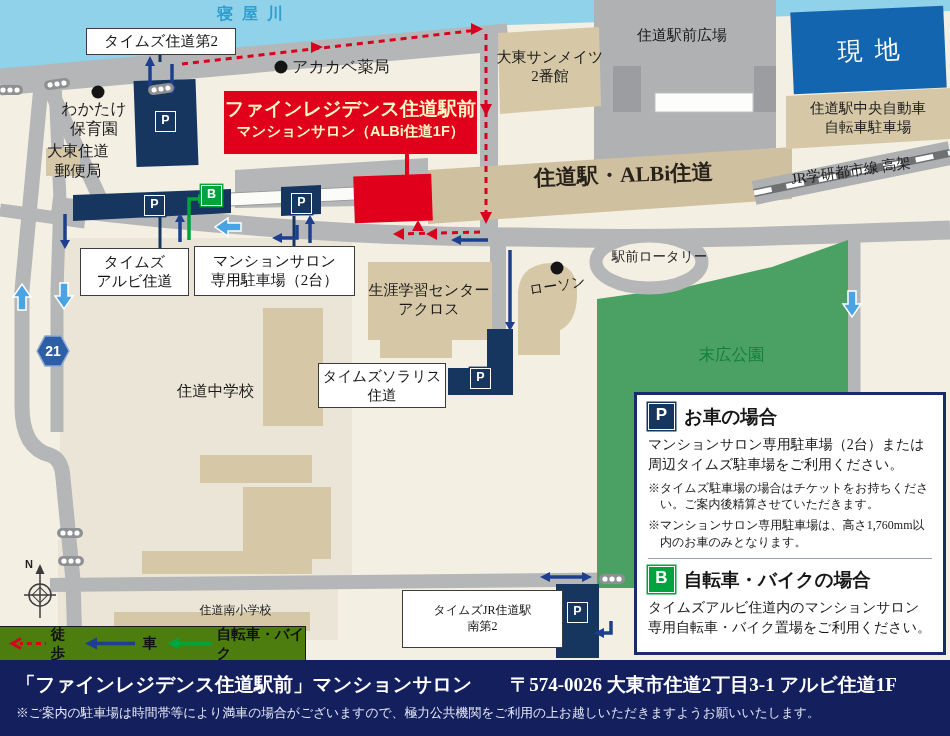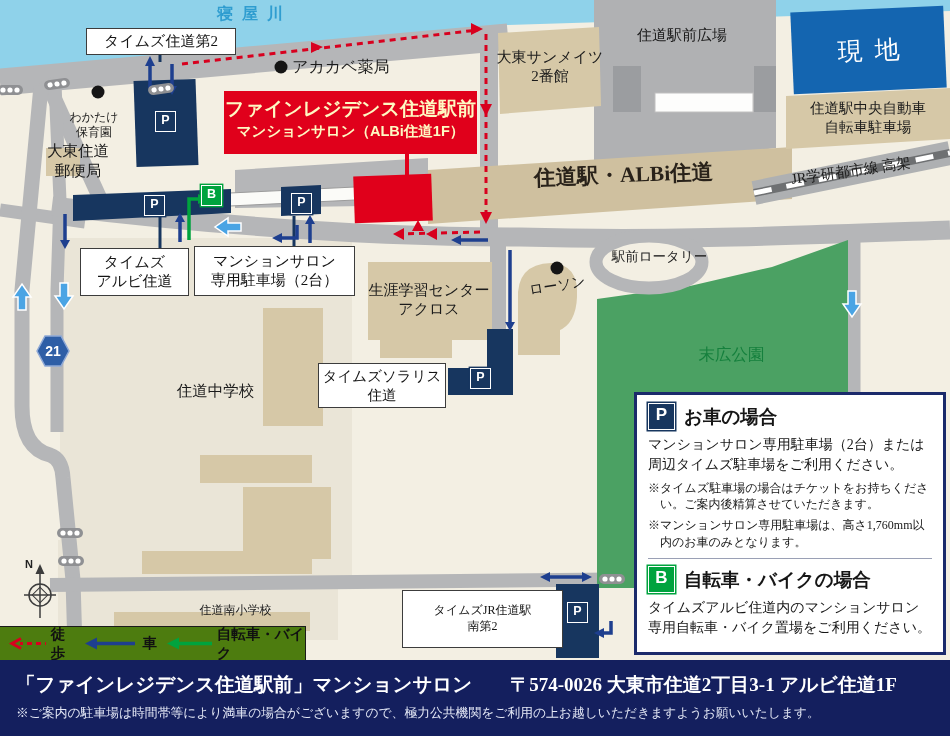--- a/index.html
+++ b/index.html
@@ -240,21 +240,21 @@
       <text x="53" y="356" text-anchor="middle" font-size="14" class="svgtext">21</text>
     </g>
   </svg>
 
   <div class="lbl" style="left:184px;top:4px;font-size:16px;font-weight:bold;letter-spacing:9px;color:#2f9dd0;white-space:nowrap;margin-left:33px;">寝屋川</div>
 
   <div class="map-box" style="left:86px;top:28px;width:148px;height:25px;font-size:15px;">タイムズ住道第2</div>
 
   <div class="lbl" style="left:292px;top:57px;font-size:16px;white-space:nowrap;">アカカベ薬局</div>
 
-  <div class="lbl" style="left:42px;top:110px;width:104px;font-size:12px;">わかたけ
+  <div class="lbl" style="left:42px;top:99px;width:104px;font-size:16px;">わかたけ
 保育園</div>
 
   <div class="lbl" style="left:26px;top:141px;width:104px;font-size:15.5px;">大東住道
 郵便局</div>
 
   <div id="callout">
     <div class="l1">ファインレジデンス住道駅前</div>
     <div class="l2">マンションサロン（ALBi住道1F）</div>
   </div>
 

